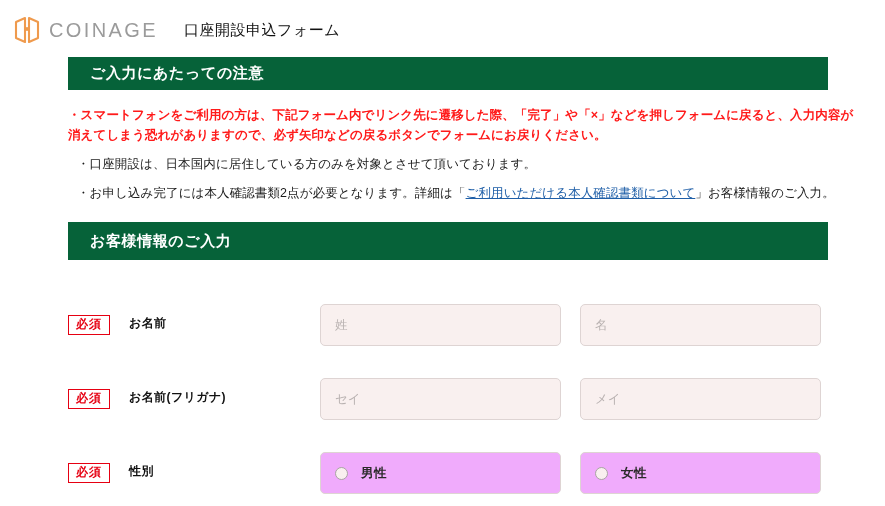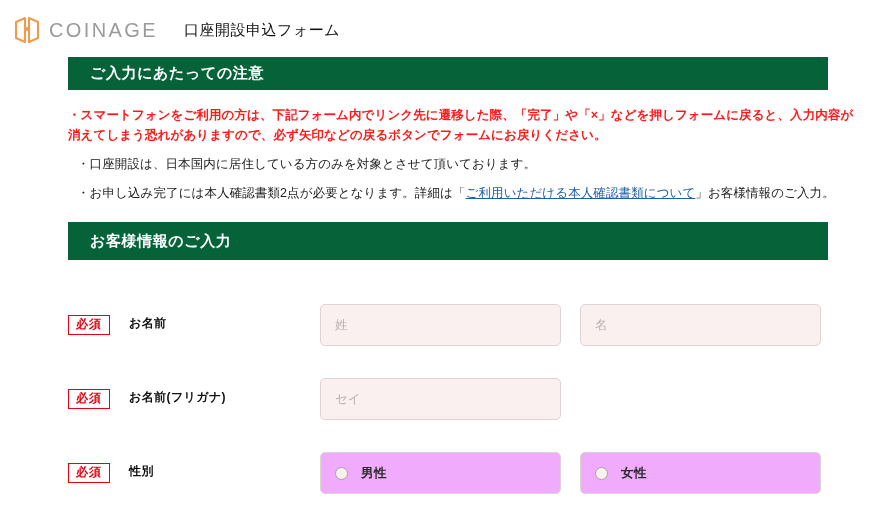--- a/index.html
+++ b/index.html
@@ -153,20 +153,23 @@
     </div>
 
     <div class="form-row">
       <div class="label-cell">
         <span class="badge-required">必須</span>
         <span class="field-label">お名前(フリガナ)</span>
       </div>
       <div class="input-cell">
         <input class="text-input" type="text" placeholder="セイ" style="">
       </div>
+      <div class="input-cell">
+        <input class="text-input" type="text" placeholder="メイ" style="">
+      </div>
     </div>
 
     <div class="form-row">
       <div class="label-cell">
         <span class="badge-required">必須</span>
         <span class="field-label">性別</span>
       </div>
       <div class="input-cell">
         <div class="radio-box">
           <span class="radio-dot"></span>

